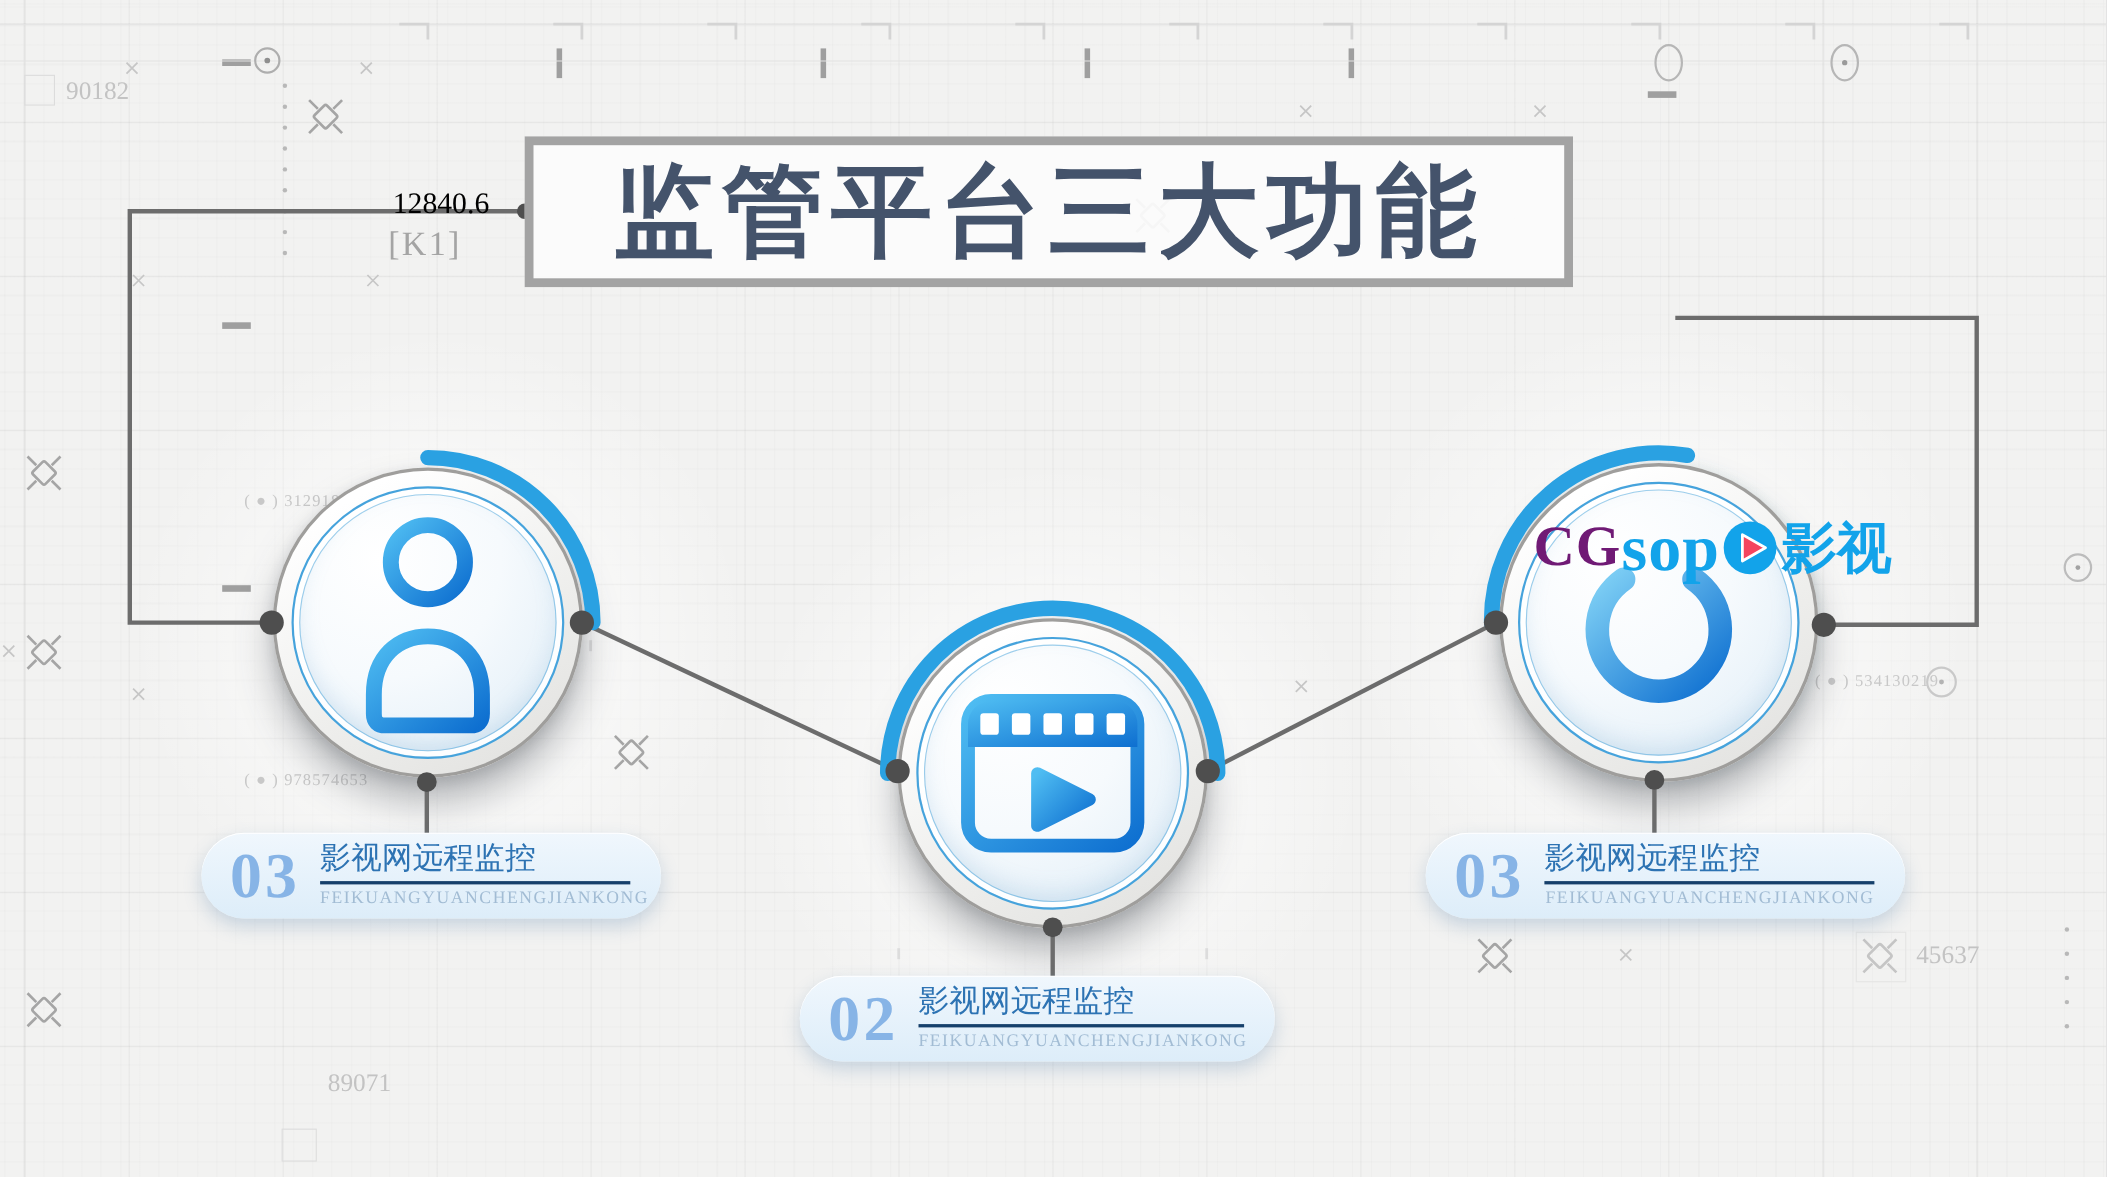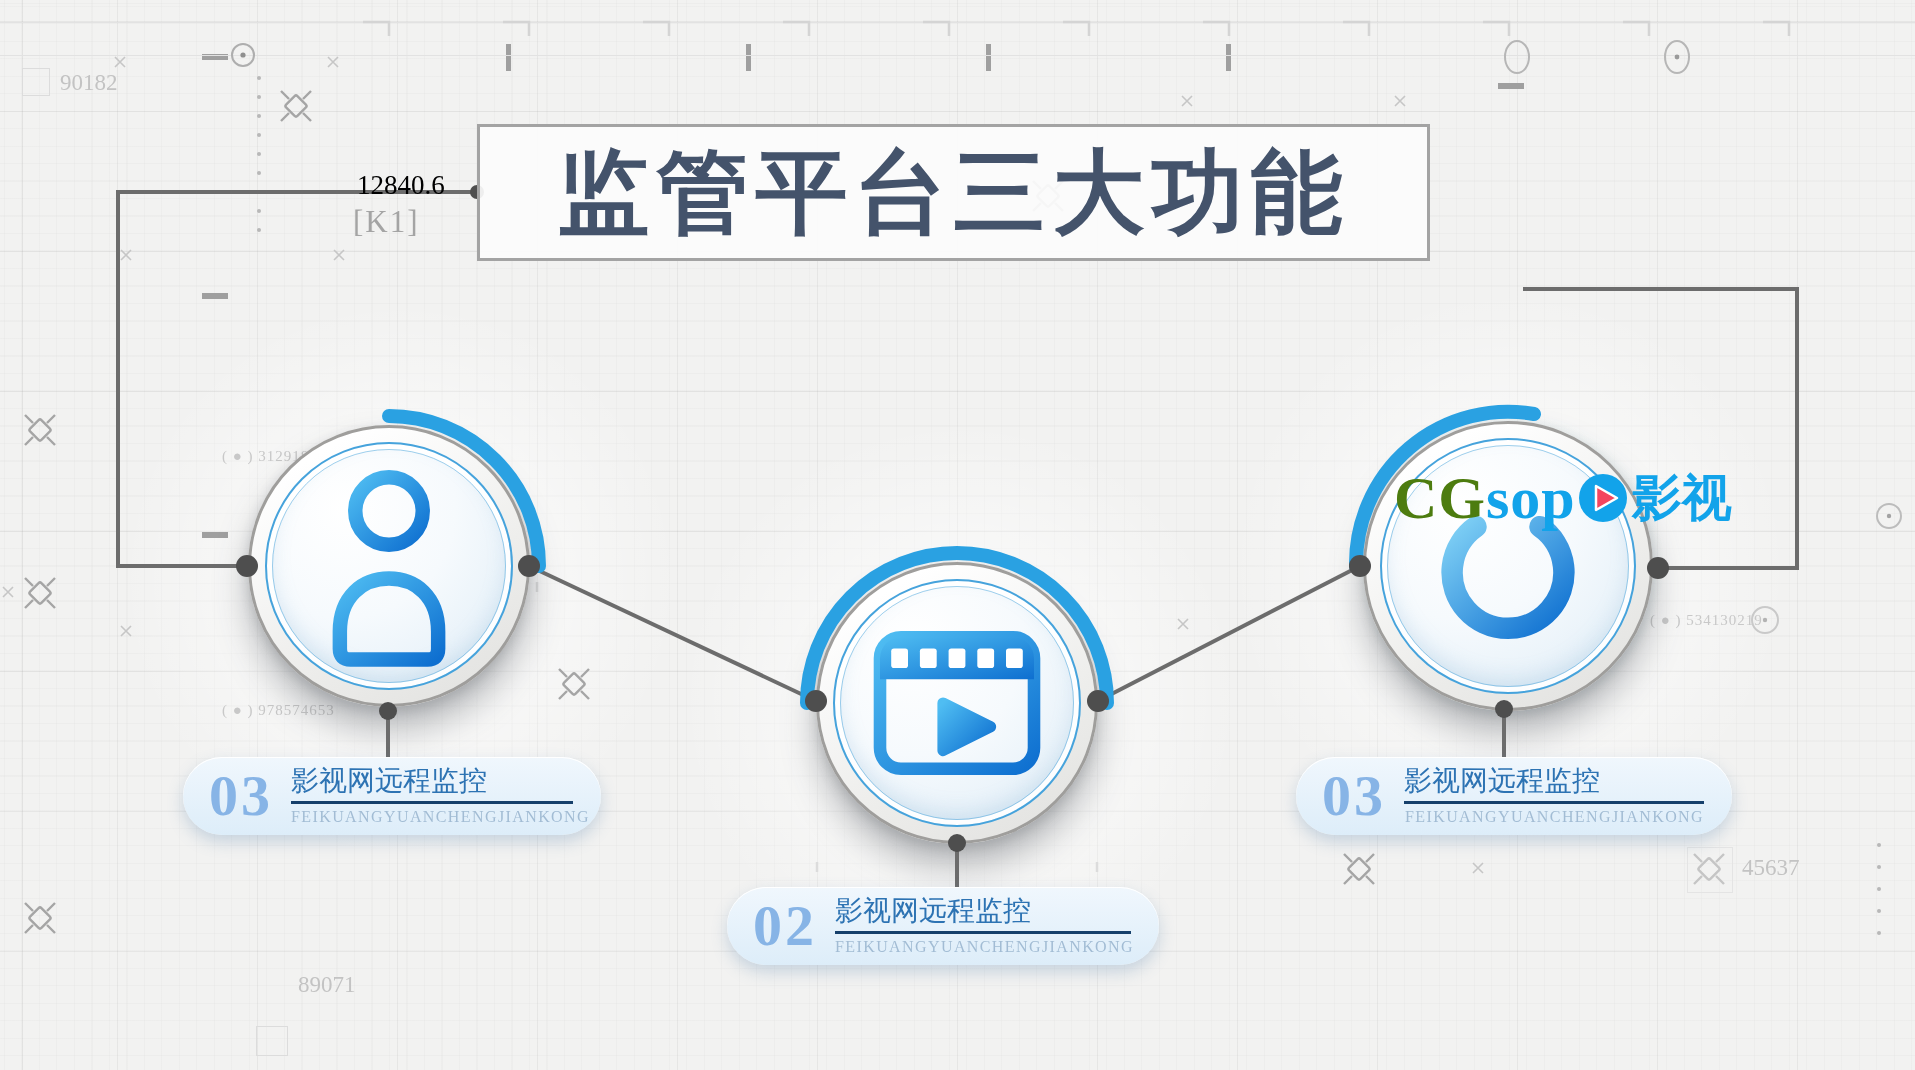--- a/index.html
+++ b/index.html
@@ -16,21 +16,21 @@
   .patch{position:absolute;border-radius:50%;pointer-events:none;
     background:radial-gradient(closest-side,rgba(255,255,255,.95),rgba(255,255,255,0));}
   .glow{position:absolute;border-radius:50%;pointer-events:none;
     background:radial-gradient(closest-side,rgba(148,224,238,.6),rgba(148,224,238,.25) 45%,rgba(148,224,238,0) 70%);}
   
   svg.layer{position:absolute;left:0;top:0;pointer-events:none;}
   .deco-text{position:absolute;color:#c3c3c3;white-space:nowrap;}
   .sq{position:absolute;border:1px solid #dcdcdc;background:transparent;}
   
   .title-box{position:absolute;left:477px;top:124px;width:953px;height:137px;z-index:7;
-    background:rgba(252,252,252,.92);border:3px solid #a3a3a3;box-sizing:border-box;
+    background:rgba(252,252,252,.92);border:8px solid #a3a3a3;box-sizing:border-box;
     display:flex;align-items:center;justify-content:center;}
   .title-box h1{margin:0;font-size:92px;font-weight:bold;color:#44536b;letter-spacing:7px;line-height:1;}
   
   .node{position:absolute;border-radius:50%;z-index:3;}
   .node .outer{position:absolute;inset:0;border-radius:50%;box-sizing:border-box;
     border:3px solid #9f9e9c;
     background:linear-gradient(150deg,#ffffff 15%,#eeeeec 60%,#e2e2e0 95%);
     box-shadow:0 22px 34px rgba(70,76,84,.38),0 5px 12px rgba(70,76,84,.18);}
   .node .inner{position:absolute;inset:17px;border-radius:50%;box-sizing:border-box;
     border:2px solid #46a3dc;
@@ -45,21 +45,21 @@
     box-shadow:0 7px 16px rgba(100,140,180,.30), inset 0 1px 0 #ffffff;
     display:flex;align-items:center;padding:0 28px 0 26px;}
   .pill .num{font-size:58px;font-weight:bold;color:#87b4e6;letter-spacing:3px;margin-right:18px;line-height:1;}
   .pill .txt{display:flex;flex-direction:column;flex:1;min-width:0;}
   .pill .zh{font-size:28px;color:#2d73b3;line-height:1.1;padding-bottom:5px;
     border-bottom:3px solid #16406b;}
   .pill .en{font-size:16px;color:#a2bcd4;letter-spacing:1.4px;margin-top:4px;text-align:right;}
   
   .watermark{position:absolute;left:1394px;top:468px;width:380px;z-index:9;line-height:1;}
   .wm-line1{display:flex;align-items:center;}
-  .wm-cg{font-size:60px;font-weight:bold;color:#4d7c0f;letter-spacing:1px;}
+  .wm-cg{font-size:52px;font-weight:bold;color:#701a75;letter-spacing:1px;}
   .wm-sop{font-size:60px;font-weight:bold;color:#12a3ea;letter-spacing:1px;}
   .wm-suffix{font-size:50px;font-weight:bold;color:#12a3ea;margin-left:4px;}
   .wm-play{width:50px;height:50px;margin-left:2px;flex:0 0 auto;}
   .wm-url{font-size:40px;font-weight:bold;color:#12a3ea;letter-spacing:1px;margin-top:8px;}
 </style>
 </head>
 <body>
 
 <div class="stage">
 

